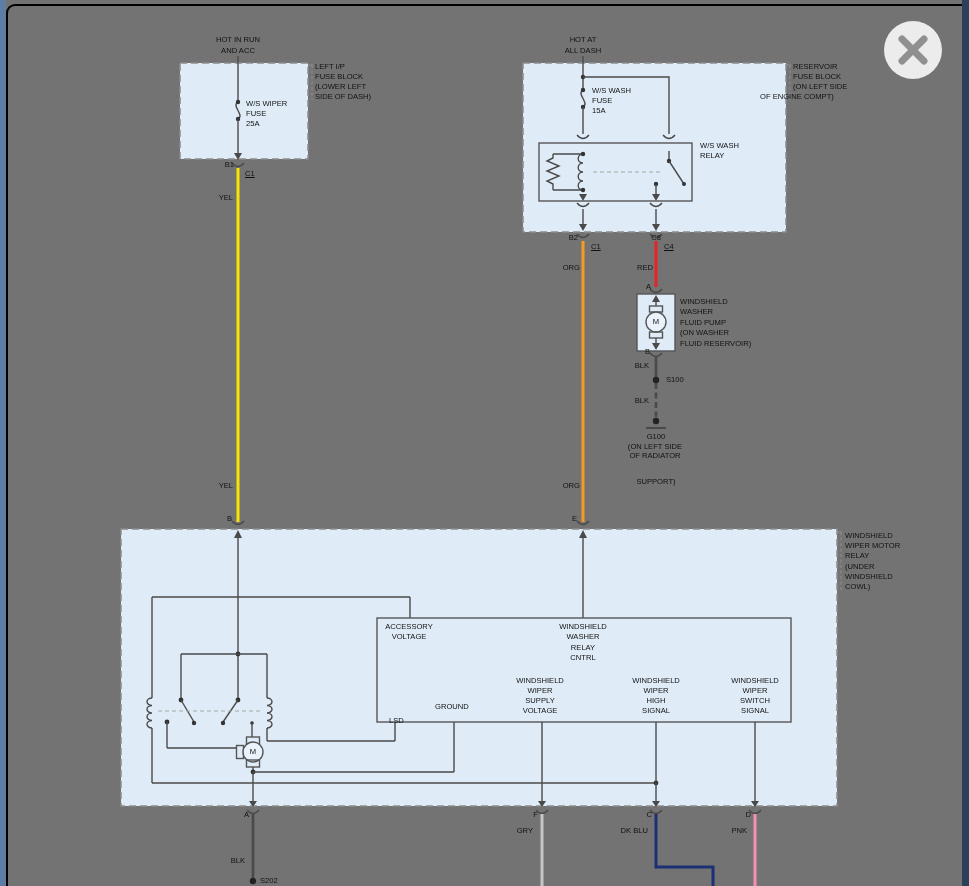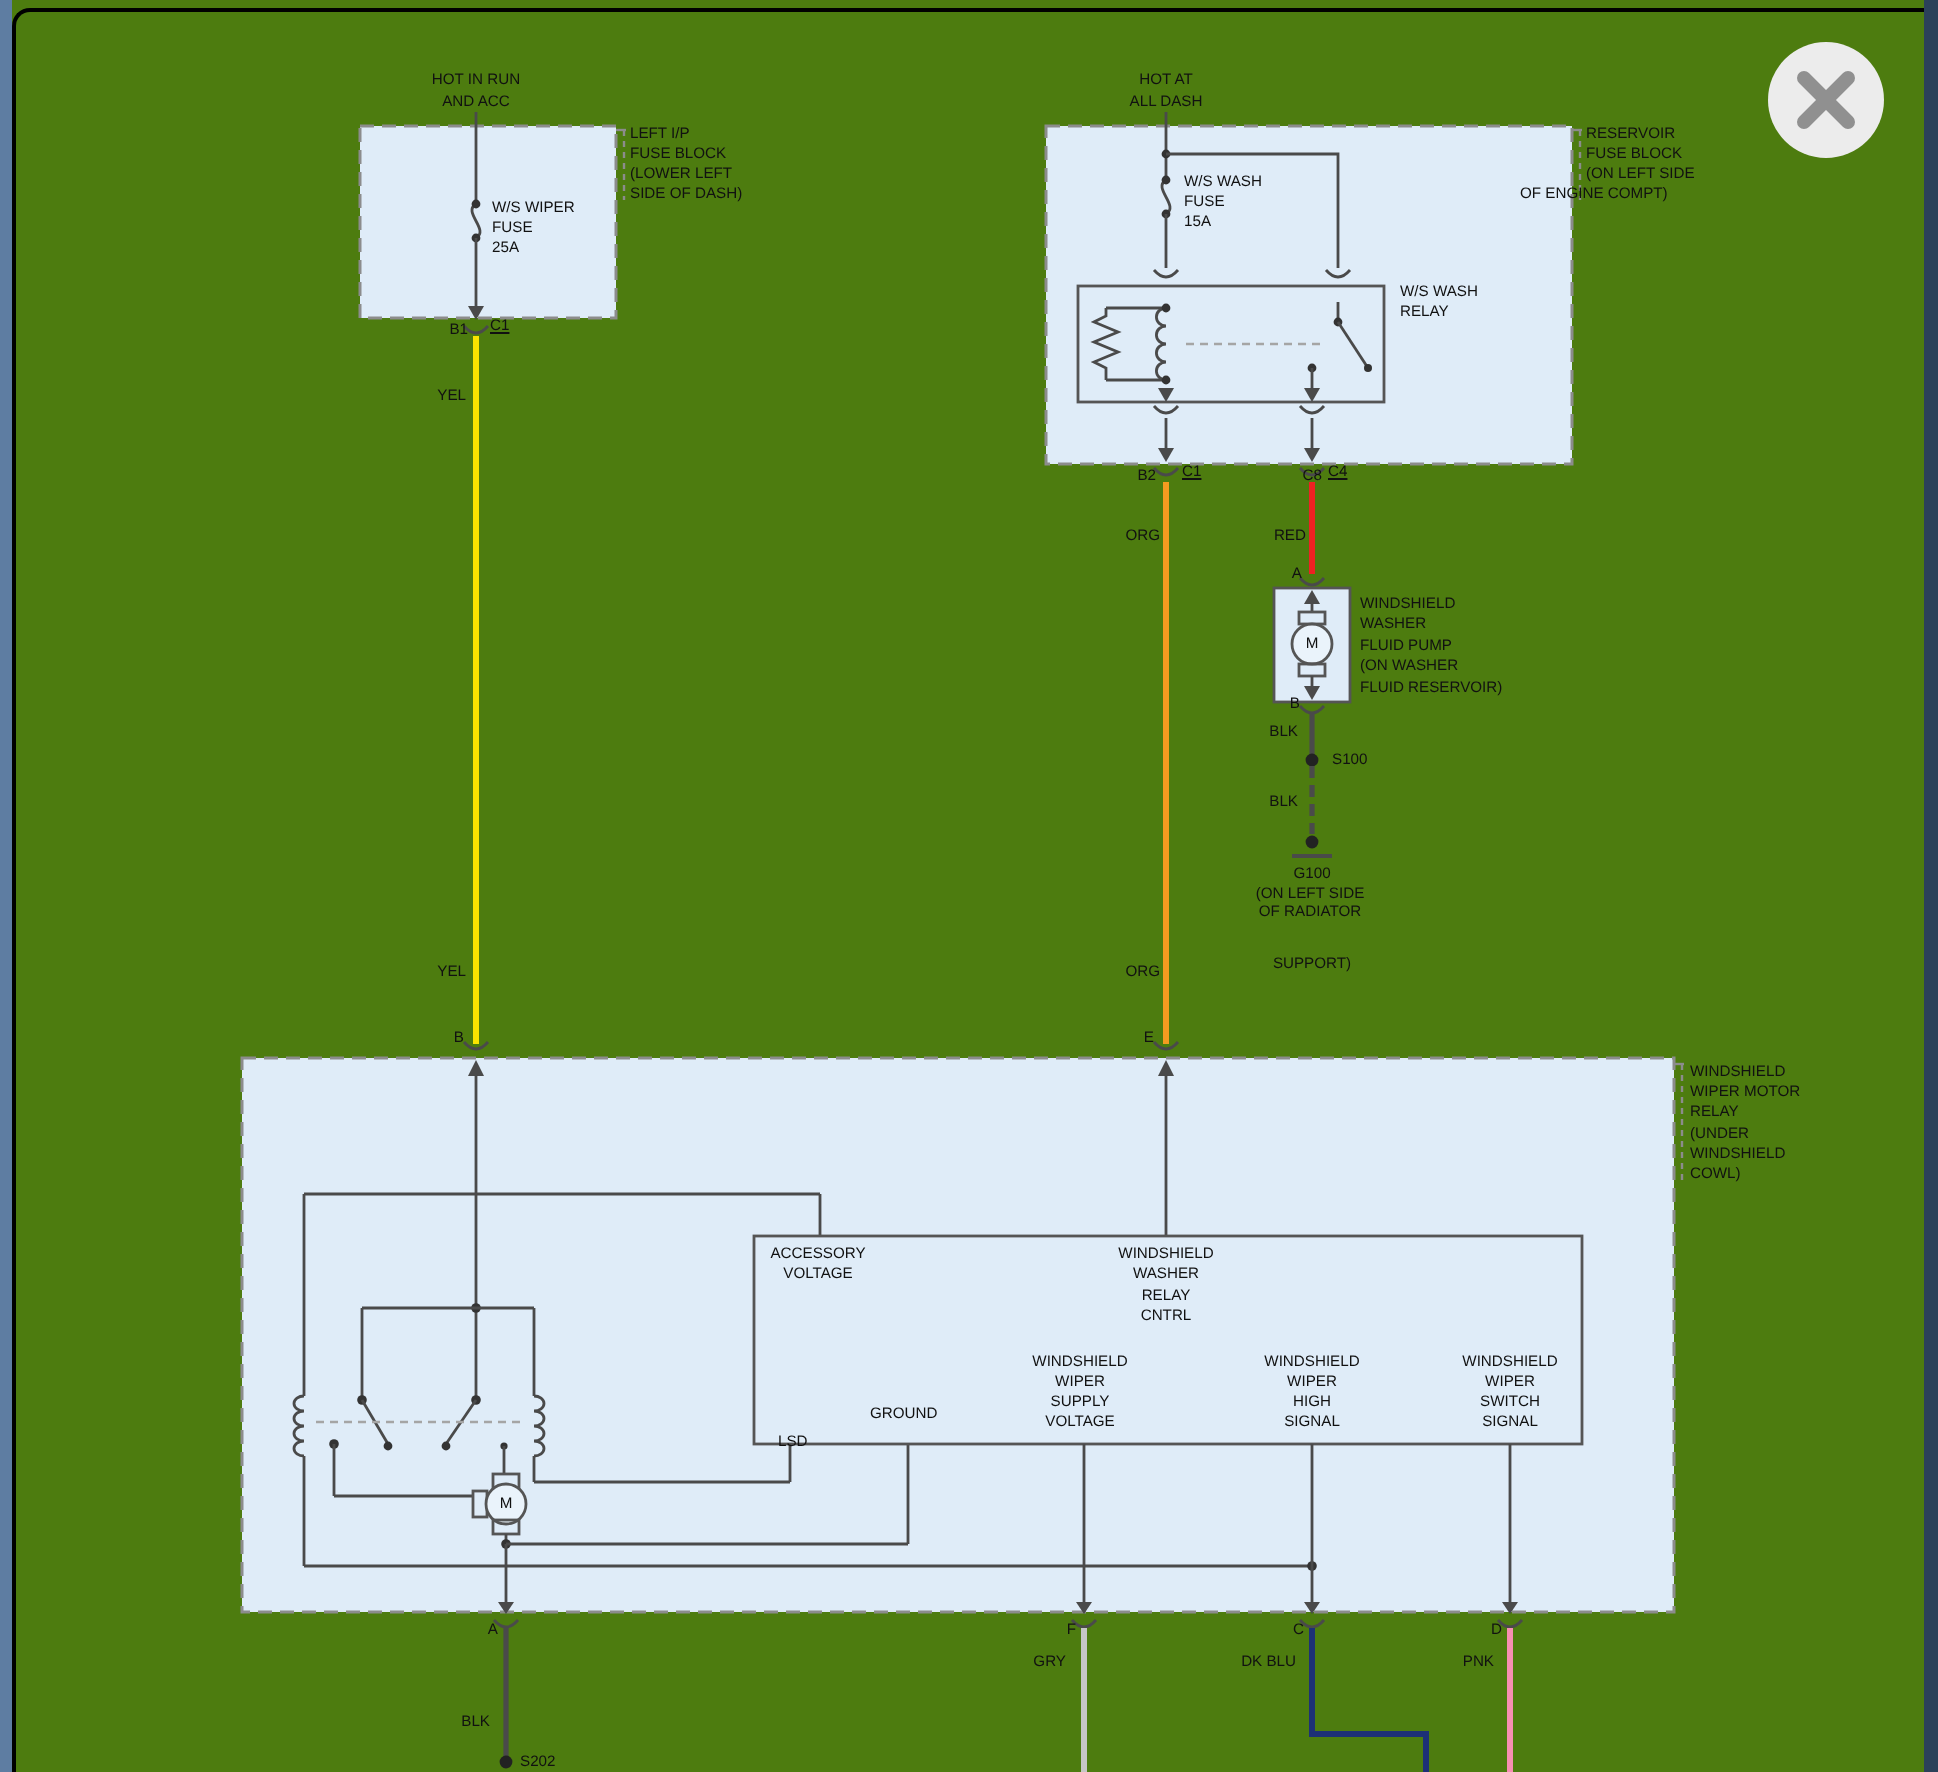--- a/index.html
+++ b/index.html
@@ -1,27 +1,27 @@
 <!DOCTYPE html>
 <html><head>
 <meta charset="utf-8">
 <style>
   html,body{margin:0;padding:0;background:#ffffff;}
-  #stage{position:relative;width:969px;height:886px;overflow:hidden;background:#4d7c0f;
+  #stage{position:relative;width:969px;height:886px;overflow:hidden;background:#737373;
          font-family:"Liberation Sans",sans-serif;}
   .frame-left{position:absolute;left:0;top:0;width:6px;height:886px;background:#5e7da2;}
   .frame-right{position:absolute;right:0;top:0;width:7px;height:886px;background:#2b4159;}
   .canvas-border{position:absolute;left:6px;top:4px;width:954px;height:890px;
 
          border-left:2px solid #000;border-top:2px solid #000;border-top-left-radius:9px;}
   svg{position:absolute;left:0;top:0;}
   .t{position:absolute;font-size:7.6px;line-height:9px;color:#111;white-space:nowrap;letter-spacing:0;}
   .tc{transform:translateX(-50%);}
   .tr{transform:translateX(-100%);}
-  .ul{text-decoration:underline;}
+  .ul{text-decoration:underline;margin-top:11px;}
   .close-btn{position:absolute;left:884px;top:21px;width:58px;height:58px;border-radius:50%;
              background:#ececec;cursor:pointer;}
 </style>
 </head>
 <body>
 
 <div id="stage">
 
   <div class="frame-left"></div>
   <div class="canvas-border"></div>

